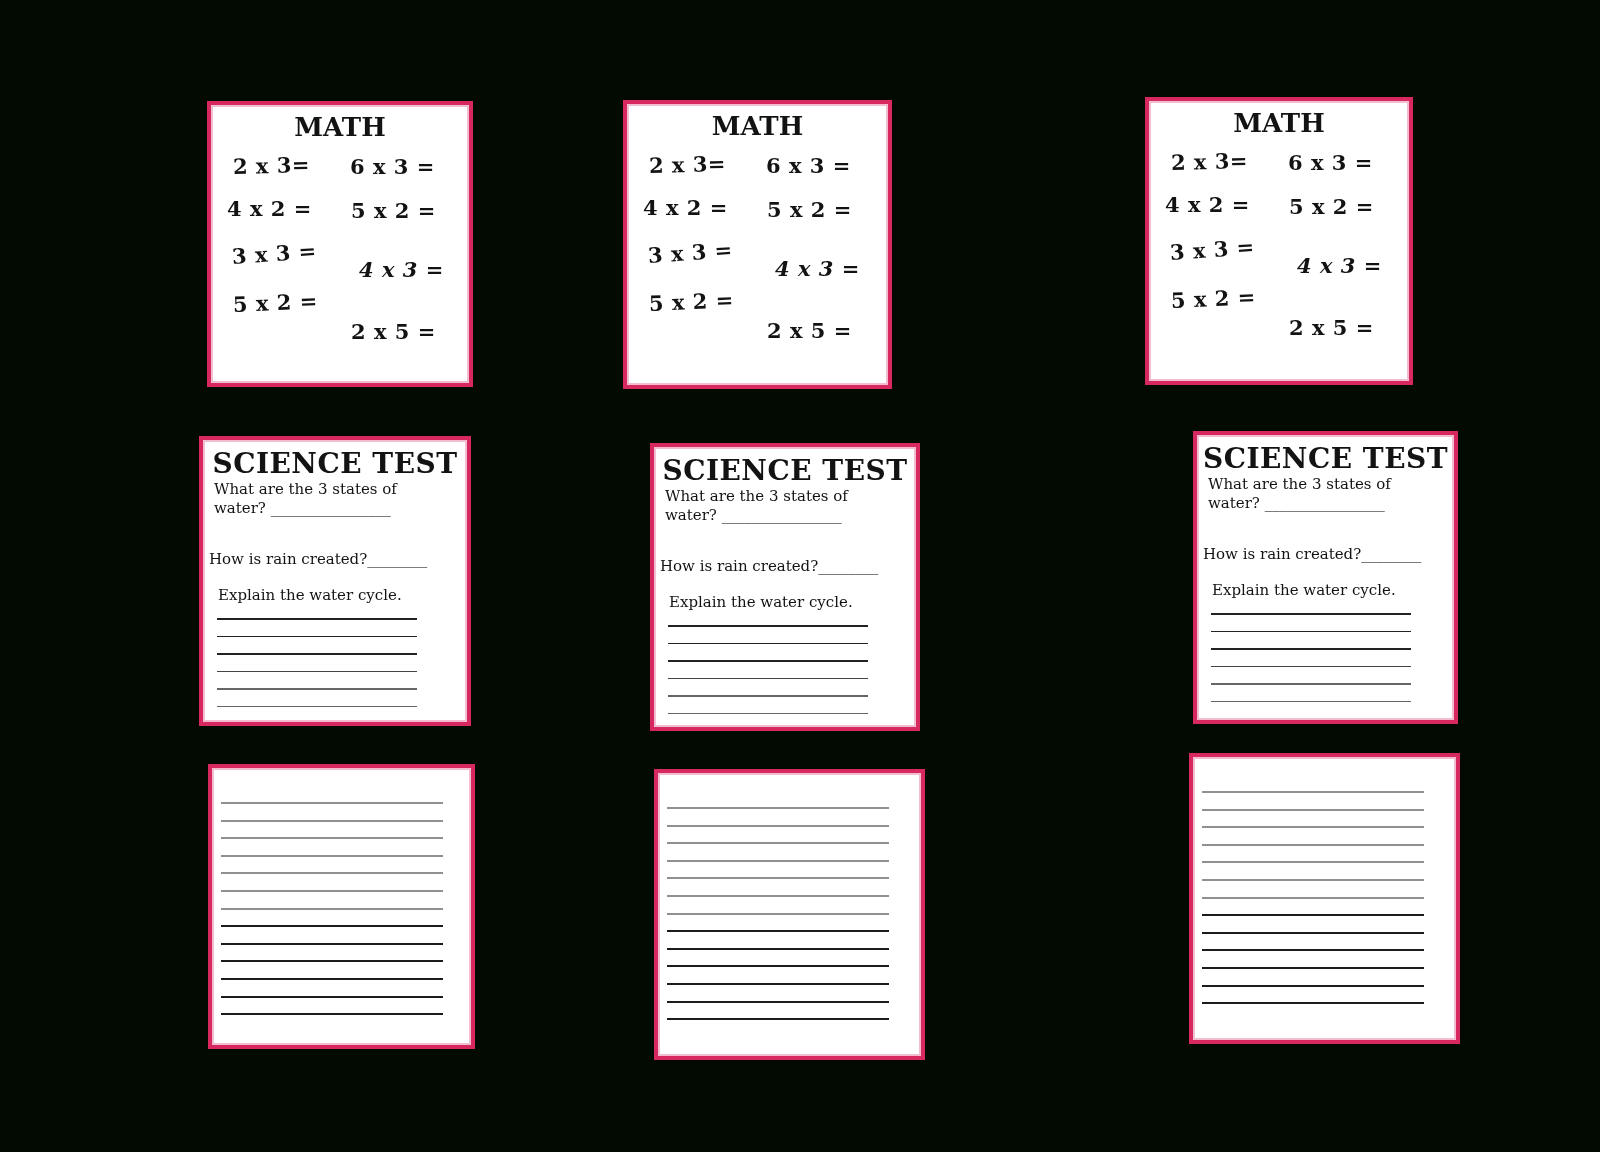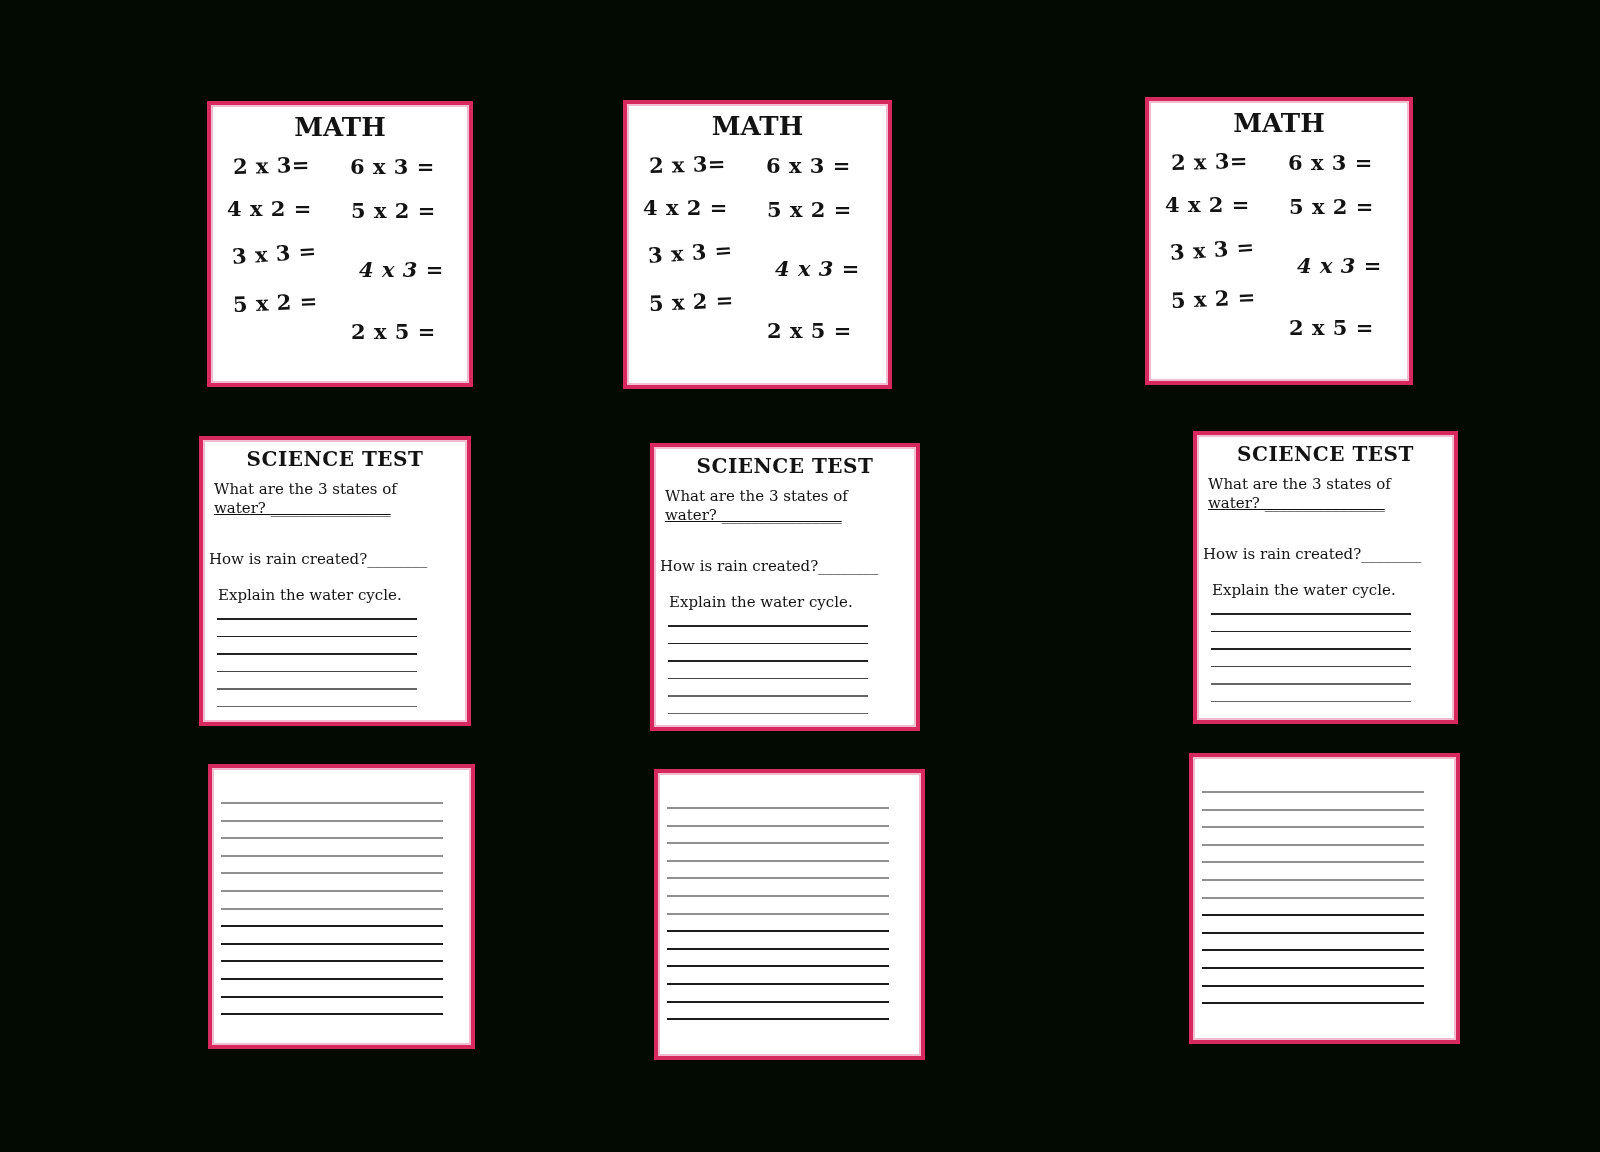--- a/index.html
+++ b/index.html
@@ -23,40 +23,40 @@
   #sci3  {left:1193px;top:431px; width:265px; height:293px;}
   #lined1{left:208px; top:764px; width:267px; height:285px;}
   #lined2{left:654px; top:769px; width:271px; height:291px;}
   #lined3{left:1189px;top:753px; width:271px; height:291px;}
 
   .card-title{
     position:absolute;top:7px;left:0;right:0;text-align:center;
     font-weight:bold;color:var(--ink,#131313);
   }
   .math .card-title{font-size:26px;}
-  .sci  .card-title{font-size:20px;letter-spacing:0.5px;text-align:center;}
+  .sci  .card-title{font-size:28px;letter-spacing:0.5px;text-align:center;}
 
   .math-problem{
     position:absolute;font-weight:bold;font-size:21px;letter-spacing:0.5px;
     color:var(--ink,#131313);white-space:nowrap;transform-origin:left center;
   }
   .m-p0{left:22px; top:49px; transform:rotate(-1.5deg);}
   .m-p1{left:139px;top:49px;text-align:center;}
   .m-p2{left:16px; top:91px;}
   .m-p3{left:140px;top:93px;}
   .m-p4{left:21px; top:139px;transform:rotate(-4deg);}
   .m-p5{left:148px;top:152px;font-style:italic;}
   .m-p6{left:22px; top:187px;transform:rotate(-2.5deg);}
   .m-p7{left:140px;top:214px;}
 
   .sci-text{
     position:absolute;font-size:15px;color:var(--ink,#131313);white-space:nowrap;
   }
   .s-q1a{left:11px;top:40px;}
-  .s-q1b{left:11px;top:59px;text-decoration:underline;}
+  .s-q1b{left:11px;top:59px;}
   .s-q2 {left:6px; top:110px;}
   .s-q3 {left:15px;top:146px;}
 
   .answer-lines{position:absolute;left:14px;top:178px;width:200px;}
   .answer-lines .rule{height:1.5px;margin-bottom:16px;}
 
   .ruled-lines{position:absolute;left:9px;top:34px;width:222px;}
   .ruled-lines .rule{height:2px;margin-bottom:15.6px;}
 </style>
 </head>

